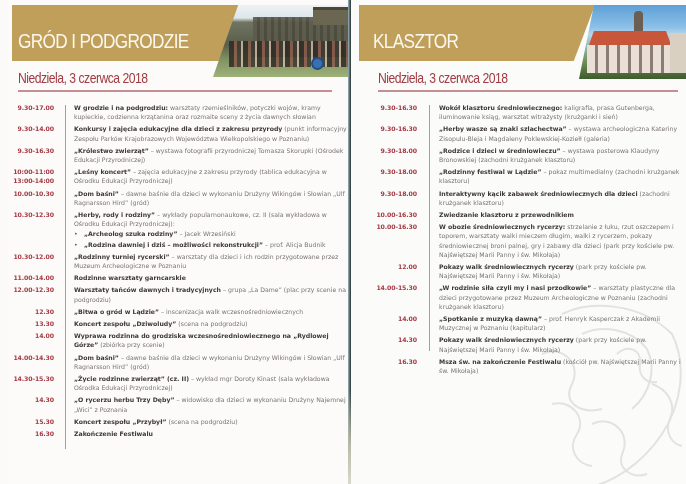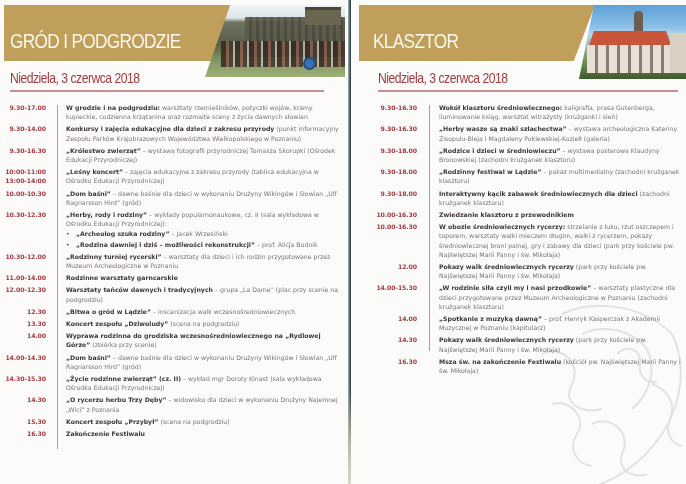--- a/index.html
+++ b/index.html
@@ -1,20 +1,20 @@
 <!DOCTYPE html>
 <html><head>
 <meta charset="utf-8">
 <style>
   * { box-sizing: border-box; margin: 0; padding: 0; }
   html, body { width: 686px; height: 484px; overflow: hidden; background: #fbfaf8; }
   body { font-family: "DejaVu Sans", sans-serif; color: #4a4446; position: relative; }
   .spread { position: absolute; left: 0; top: 0; width: 686px; height: 484px; }
   .page { position: absolute; top: 0; height: 484px; overflow: hidden; }
-  .page-left { left: 0; width: 358px; background: #fcfbf9; }
+  .page-left { left: 8px; width: 358px; background: #fcfbf9; }
   .page-right { left: 351px; width: 335px; background: #fbfbfa; }
   .gutter { position: absolute; left: 348px; top: 0; width: 4px; height: 484px;
             background: linear-gradient(to right, #9bb6c6 0%, #5b6b6a 40%, #2f3a36 70%, #8a8f88 100%); }
   .gutter-bottom { position: absolute; left: 348px; top: 390px; width: 4px; height: 94px;
             background: linear-gradient(to bottom, rgba(140,145,130,0) 0%, #b9bba8 60%, #d9d8cc 100%); }
 
   .banner { position: absolute; top: 5px; height: 56px; background: #bf9f59; }
   .page-left .banner { left: 4px; width: 236px; clip-path: polygon(0 0, 100% 0, 88% 100%, 0 100%); }
   .page-right .banner { left: 8px; width: 236px; clip-path: polygon(0 0, 100% 0, 91% 100%, 0 100%); }
   .banner-title { position: absolute; font-family: "Liberation Sans", sans-serif; font-weight: normal;

